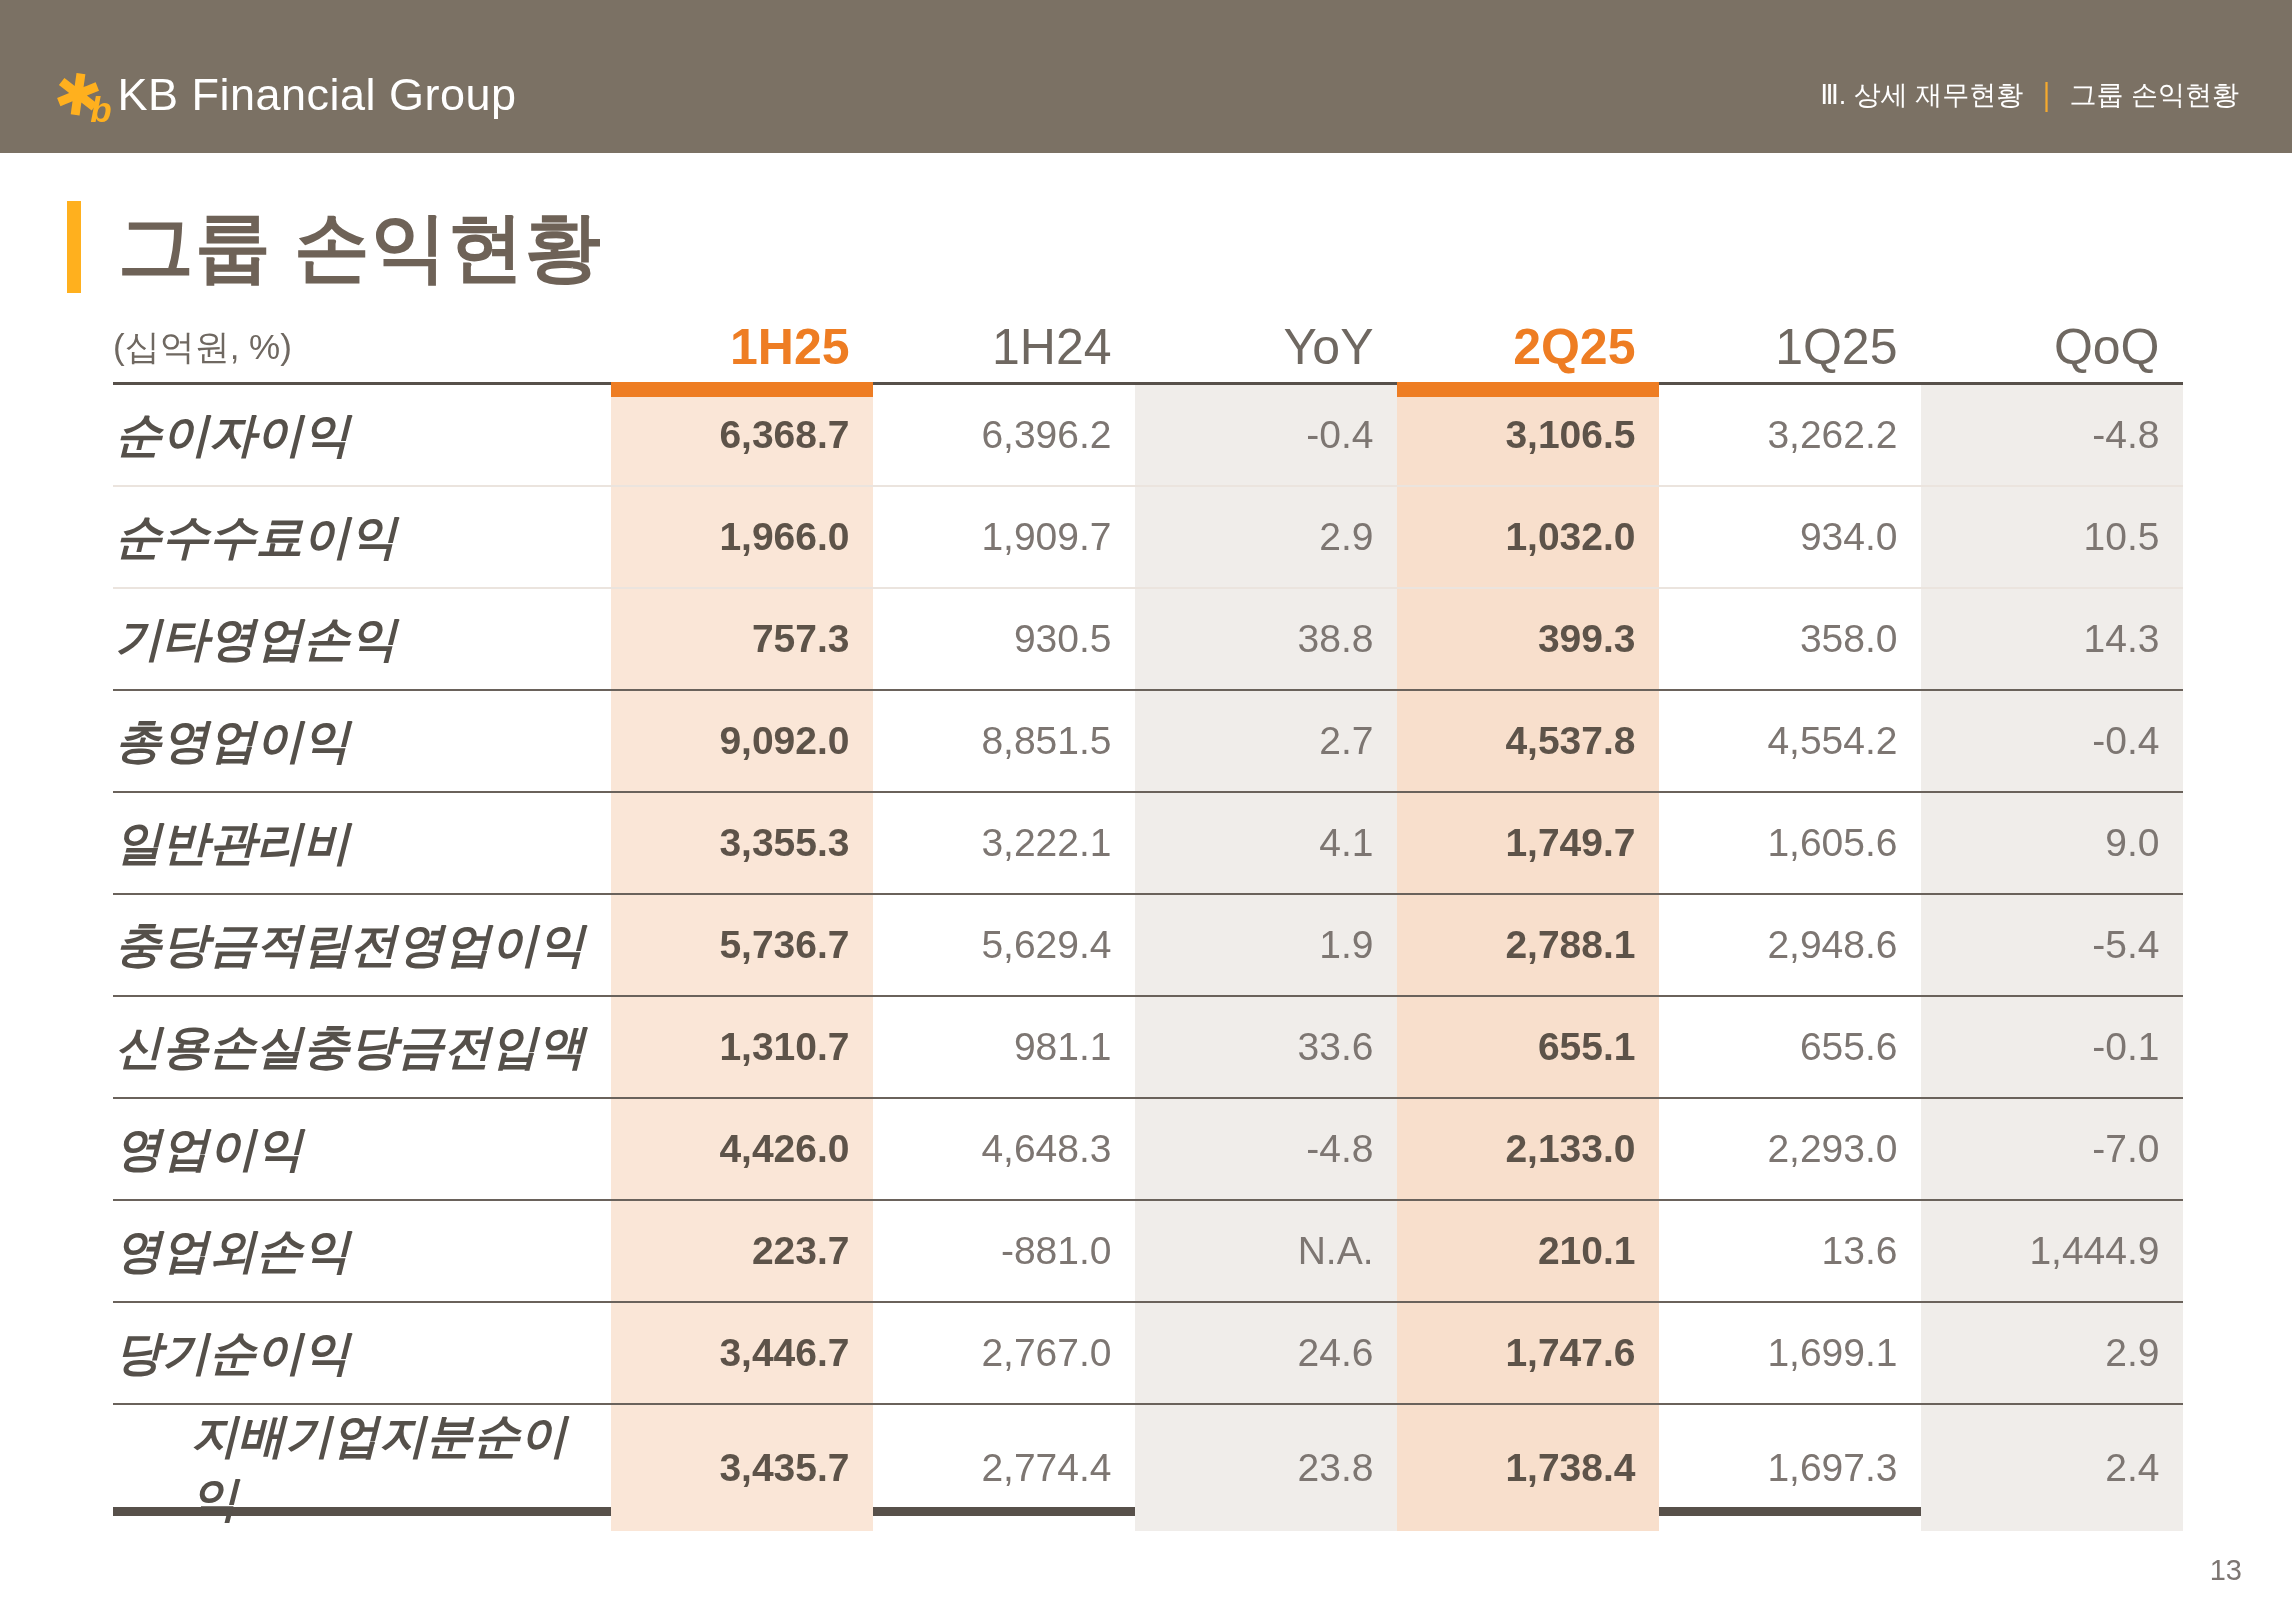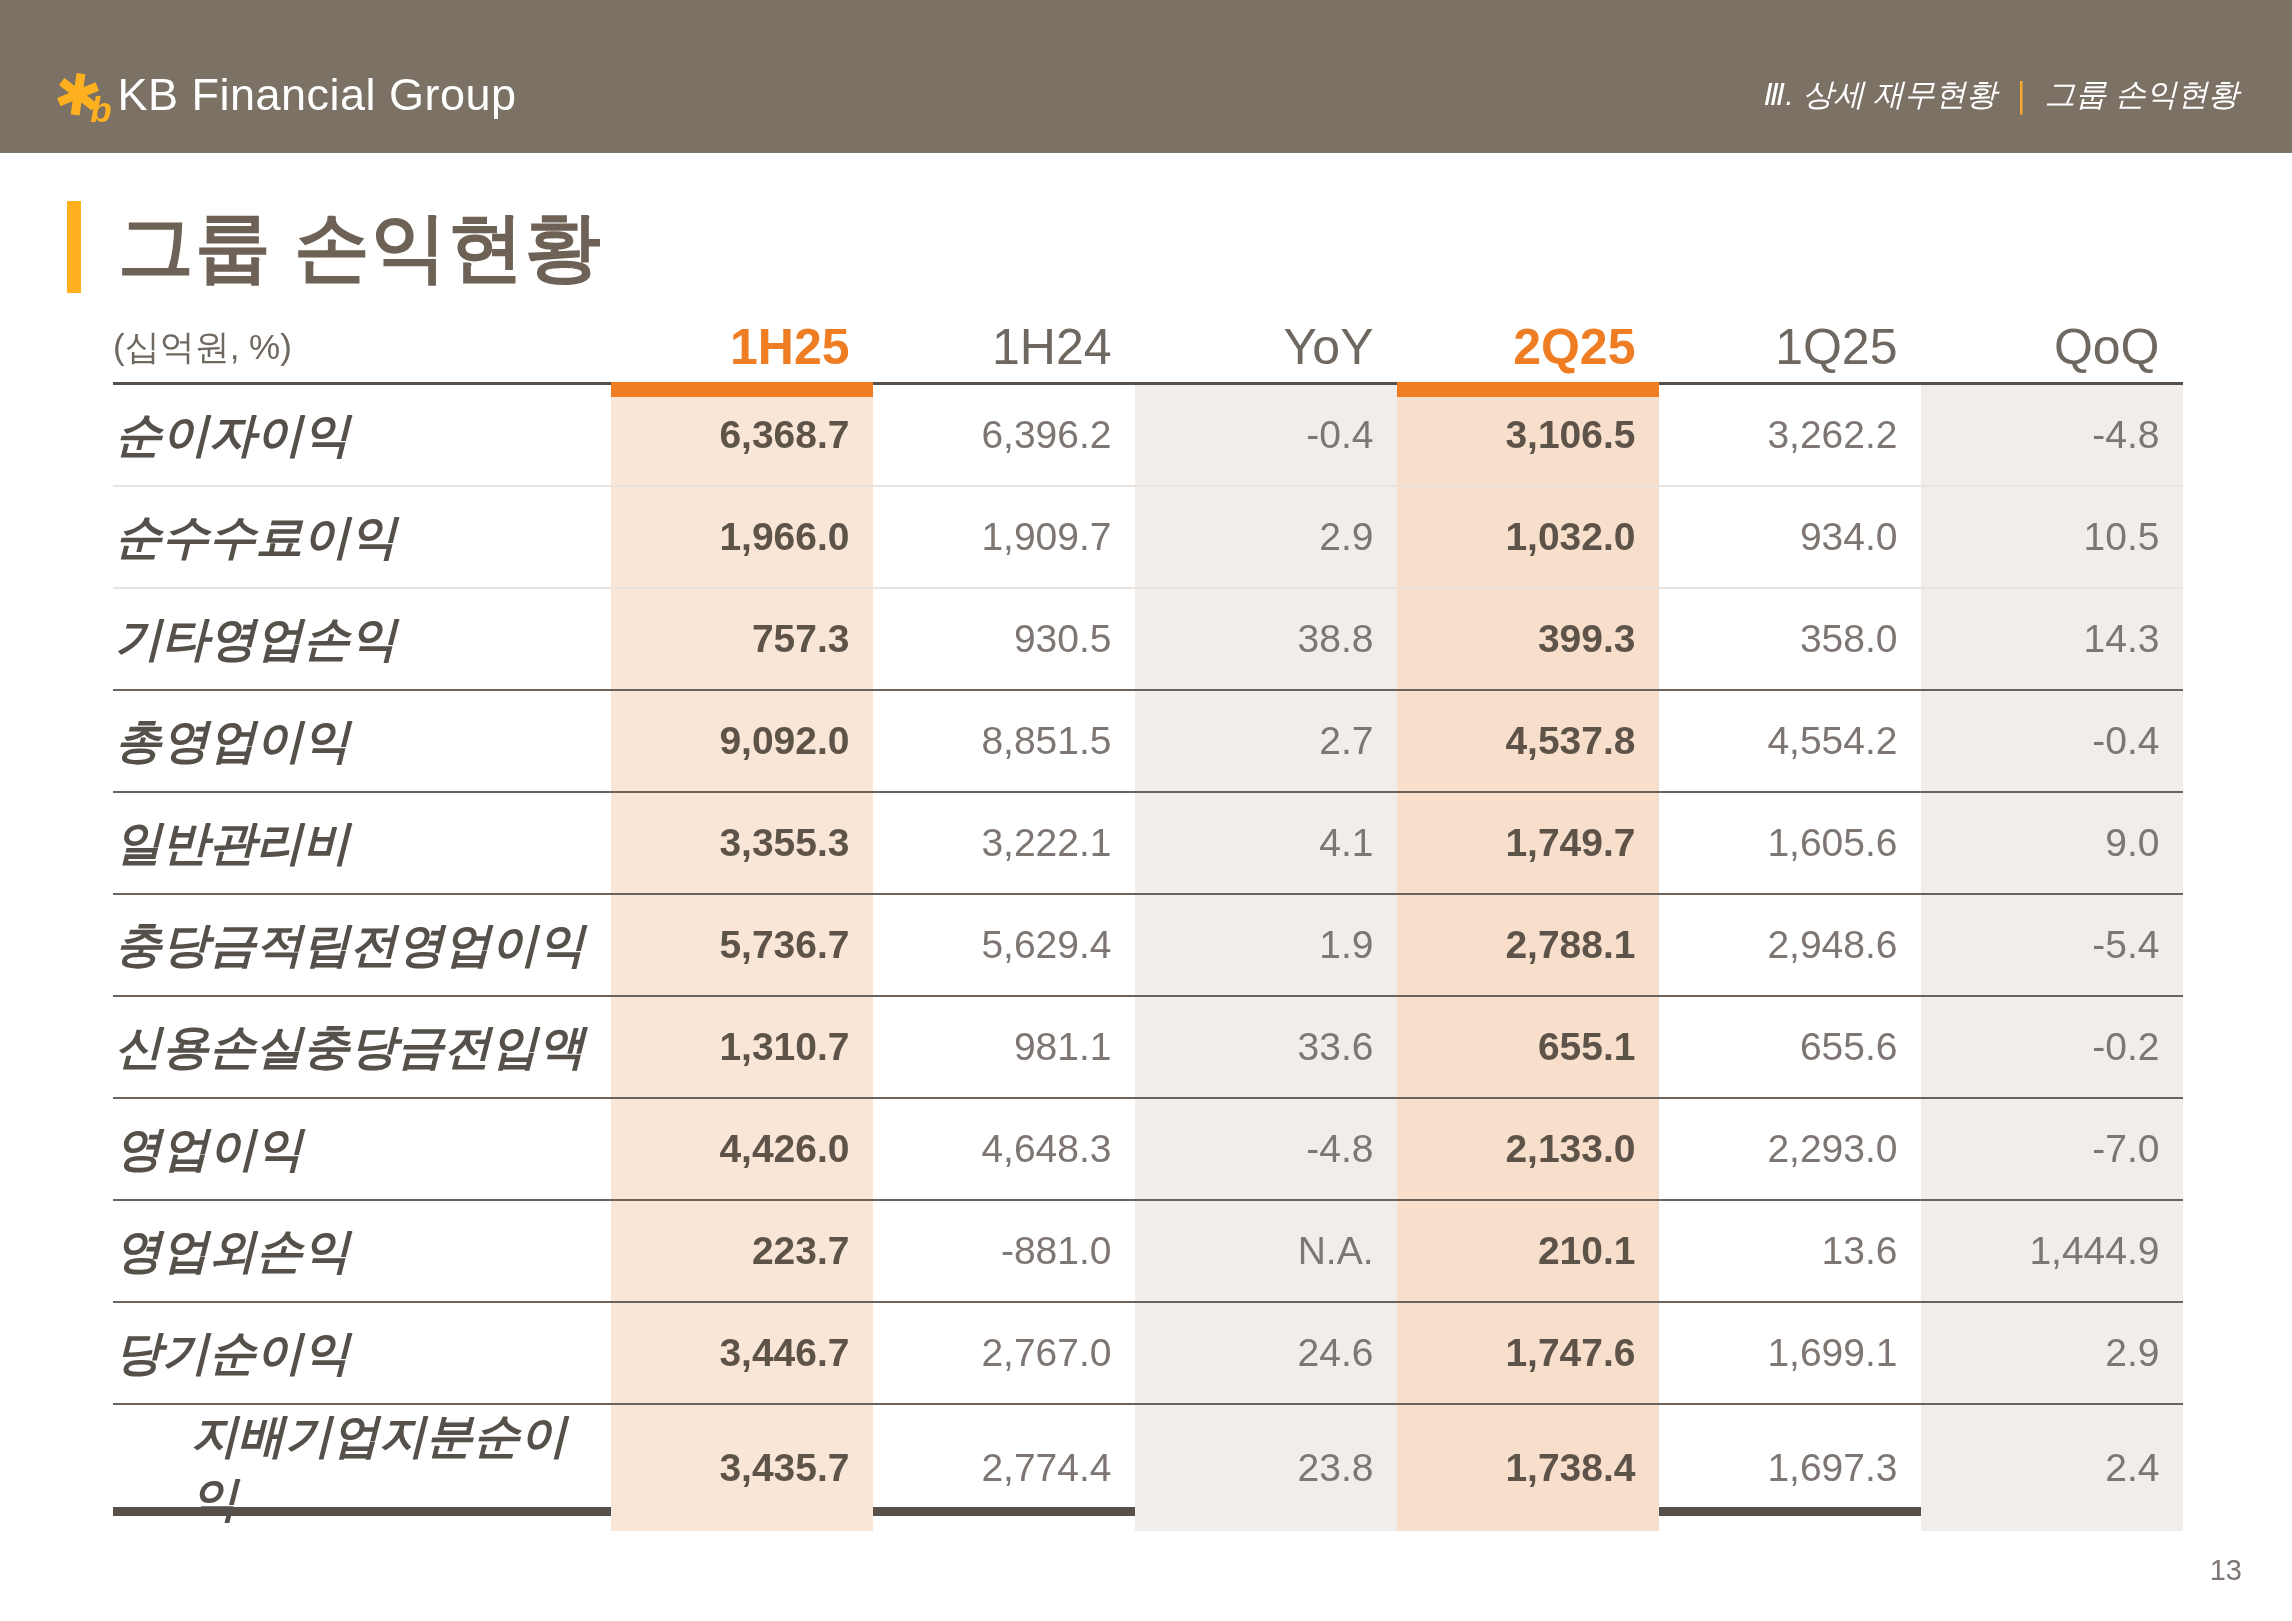--- a/index.html
+++ b/index.html
@@ -28,21 +28,21 @@
     position:absolute;left:0;top:0;width:100%;height:153px;
     background:var(--header-bg);
     display:flex;align-items:center;justify-content:space-between;
     padding:37px 54px 0 54px;
   }
   .logo{display:flex;align-items:center;gap:15.7px;}
   .logo-star{position:relative;color:var(--accent-yellow);font-size:57px;font-weight:700;line-height:1;}
   .logo-star .glyph{display:inline-block;transform:rotate(8deg);}
   .logo-b{position:absolute;right:-9.8px;bottom:-3.9px;font-size:35px;font-style:italic;font-weight:700;color:var(--accent-yellow);}
   .logo-text{color:#ffffff;font-size:45px;font-weight:500;letter-spacing:0.5px;}
-  .breadcrumb{color:#ffffff;font-size:31px;font-weight:400;display:flex;align-items:center;font-style:italic;}
+  .breadcrumb{color:#ffffff;font-size:27px;font-weight:400;display:flex;align-items:center;}
   .bc-divider{color:#f5aa2e;margin:0 19.6px;font-weight:400;transform:scaleY(1.15);}
 
   
   .title-row{position:absolute;left:67px;top:201px;display:flex;align-items:center;}
   .title-accent{width:13.7px;height:92px;background:var(--accent-yellow);margin-right:37px;}
   .page-title{font-size:76px;font-weight:700;color:var(--title-text);letter-spacing:1px;line-height:1;}
 
   
   .table{position:absolute;left:113px;top:312px;width:2070px;}
   .thead,.trow{display:grid;grid-template-columns:498px repeat(6,1fr);}
@@ -160,21 +160,21 @@
           <div class="cell val">2,948.6</div>
           <div class="cell val shade">-5.4</div>
         </div>
         <div class="trow sep-dark">
           <div class="cell rlabel">신용손실충당금전입액</div>
           <div class="cell val hl-a bold">1,310.7</div>
           <div class="cell val">981.1</div>
           <div class="cell val shade">33.6</div>
           <div class="cell val hl-b bold">655.1</div>
           <div class="cell val">655.6</div>
-          <div class="cell val shade">-0.2</div>
+          <div class="cell val shade">-0.1</div>
         </div>
         <div class="trow sep-dark">
           <div class="cell rlabel">영업이익</div>
           <div class="cell val hl-a bold">4,426.0</div>
           <div class="cell val">4,648.3</div>
           <div class="cell val shade">-4.8</div>
           <div class="cell val hl-b bold">2,133.0</div>
           <div class="cell val">2,293.0</div>
           <div class="cell val shade">-7.0</div>
         </div>

